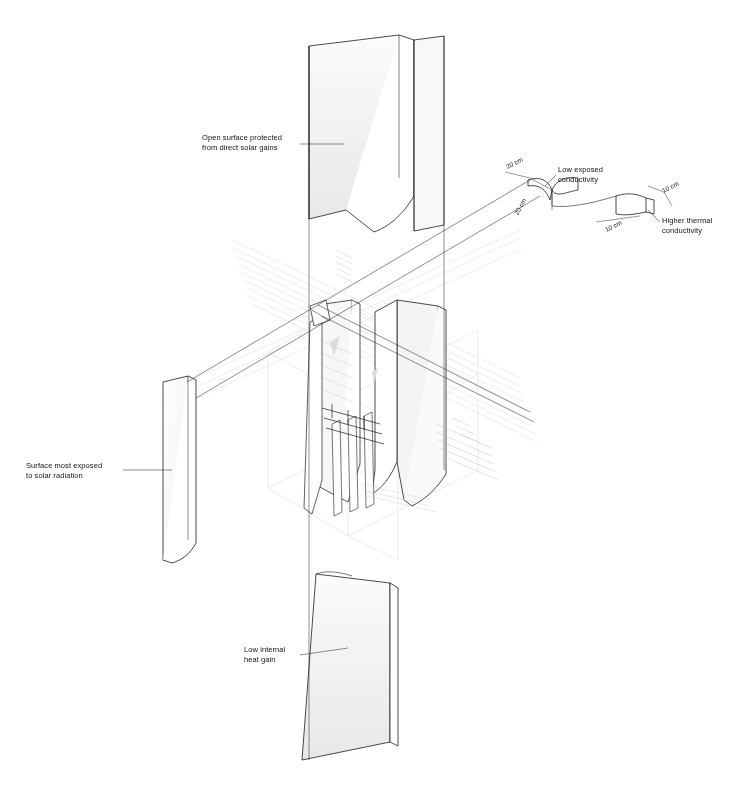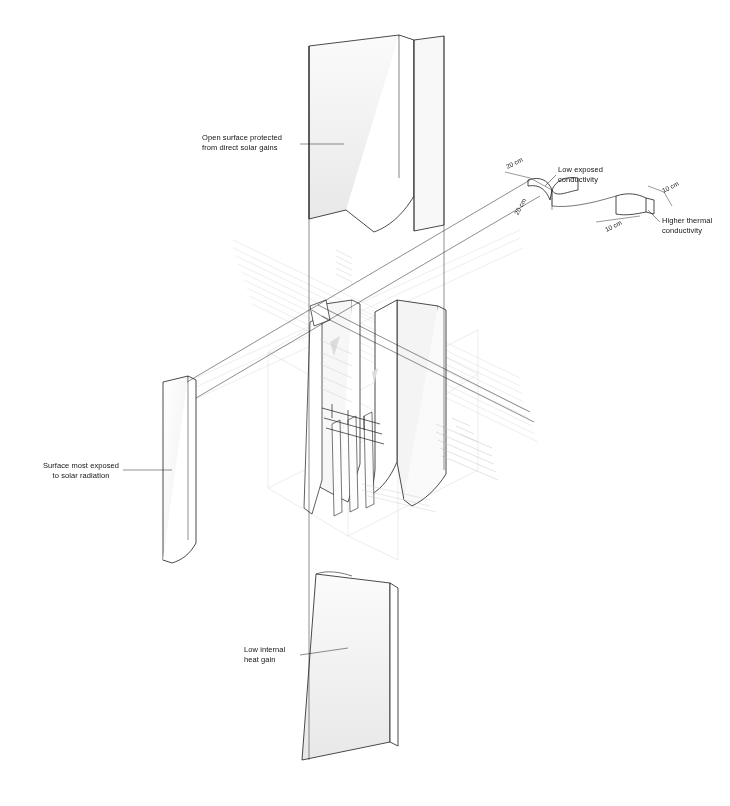--- a/index.html
+++ b/index.html
@@ -209,21 +209,21 @@
 
   <div class="ann" style="left:202px; top:133px; width:110px;">Open surface protected
 from direct solar gains</div>
 
   <div class="ann" style="left:558px; top:165px; width:90px;">Low exposed
 conductivity</div>
 
   <div class="ann" style="left:662px; top:216px; width:70px;">Higher thermal
 conductivity</div>
 
-  <div class="ann" style="left:26px; top:461px; width:110px;text-align:center;">Surface most exposed
+  <div class="ann" style="left:26px; top:461px; width:110px;">Surface most exposed
 to solar radiation</div>
 
   <div class="ann" style="left:244px; top:645px; width:90px;">Low internal
 heat gain</div>
 
   <div class="dim rot-a" style="left:508px; top:163px;">20 cm</div>
 
   <div class="dim rot-a" style="left:664px; top:187px;">10 cm</div>
 
   <div class="dim rot-b" style="left:519px; top:209px;">20 cm</div>

